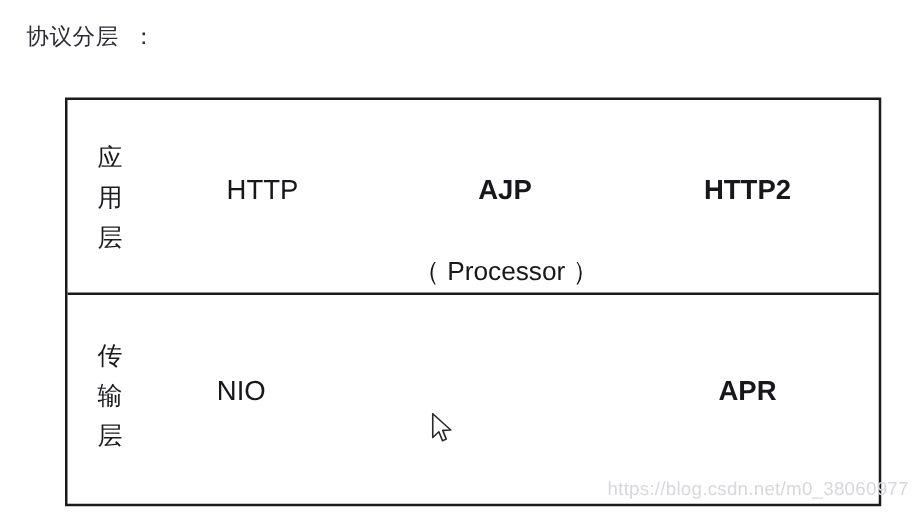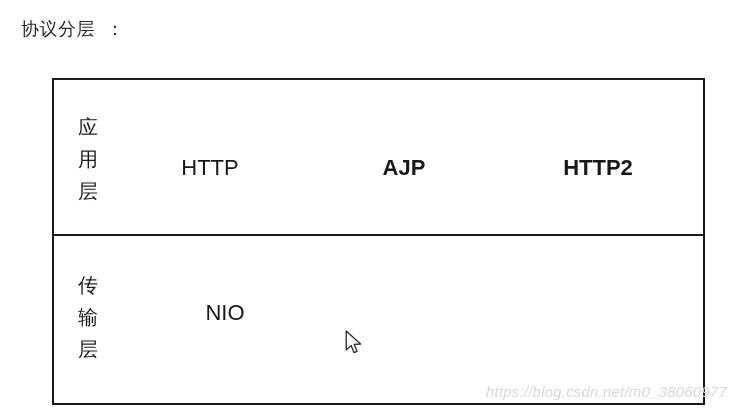--- a/index.html
+++ b/index.html
@@ -83,28 +83,28 @@
   
   .proto-cell {
     position: absolute;
     font-size: 22px;
     line-height: 28px;
     color: #17171c;
     text-align: center;
     white-space: nowrap;
     transform: translateX(-50%);
   }
-  .layer-row.application .proto-cell { top: 74px; }
+  .layer-row.application .proto-cell { top: 58px; }
   .layer-row.transport   .proto-cell { top: 63px; }
 
   .proto-cell.col-1 { left: 156px; }
   .proto-cell.col-2 { left: 350px; font-weight: bold; }
   .proto-cell.col-3 { left: 544px; font-weight: bold; }
 
-  .layer-row.transport .proto-cell.col-1 { left: 139px; margin-left: 32px; }
+  .layer-row.transport .proto-cell.col-1 { left: 139px; }
   .layer-row.transport .proto-cell.col-2 { left: 348px; }
   .layer-row.transport .proto-cell.col-3 { left: 544px; }
 
   
   .component-caption {
     position: absolute;
     font-size: 21px;
     line-height: 27px;
     color: #17171c;
     white-space: nowrap;
@@ -125,21 +125,20 @@
   
   .watermark {
     position: absolute;
     left: 486px;
     top: 382px;
     font-size: 15px;
     line-height: 19px;
     color: #d8d8dc;
     white-space: nowrap;
     letter-spacing: 0.2px;
-    font-style: italic;
   }
 </style>
 </head>
 <body>
 
 <div id="canvas">
 
   <div class="page-title">协议分层  ：</div>
 
   <div class="diagram-box">
@@ -149,31 +148,33 @@
       <div class="layer-label">
         <span class="cjk-char">应</span>
         <span class="cjk-char">用</span>
         <span class="cjk-char">层</span>
       </div>
 
       <div class="proto-cell col-1">HTTP</div>
       <div class="proto-cell col-2">AJP</div>
       <div class="proto-cell col-3">HTTP2</div>
 
+      <div class="component-caption">（ Processor ）</div>
     </div>
 
     <div class="layer-row transport">
 
       <div class="layer-label">
         <span class="cjk-char">传</span>
         <span class="cjk-char">输</span>
         <span class="cjk-char">层</span>
       </div>
 
       <div class="proto-cell col-1">NIO</div>
+      <div class="proto-cell col-3">APR</div>
 
     </div>
 
   </div>
 
   <svg class="mouse-cursor" viewBox="0 0 18 26" xmlns="http://www.w3.org/2000/svg">
     <path d="M1.2 1.0 L1.2 20.0 L6.1 15.4 L9.0 22.6 L12.0 21.3 L9.2 14.3 L15.6 14.0 Z" fill="#ffffff" stroke="#2a2a2a" stroke-width="1.3" stroke-linejoin="round"></path>
   </svg>
 
   <div class="watermark">https://blog.csdn.net/m0_38060977</div>

